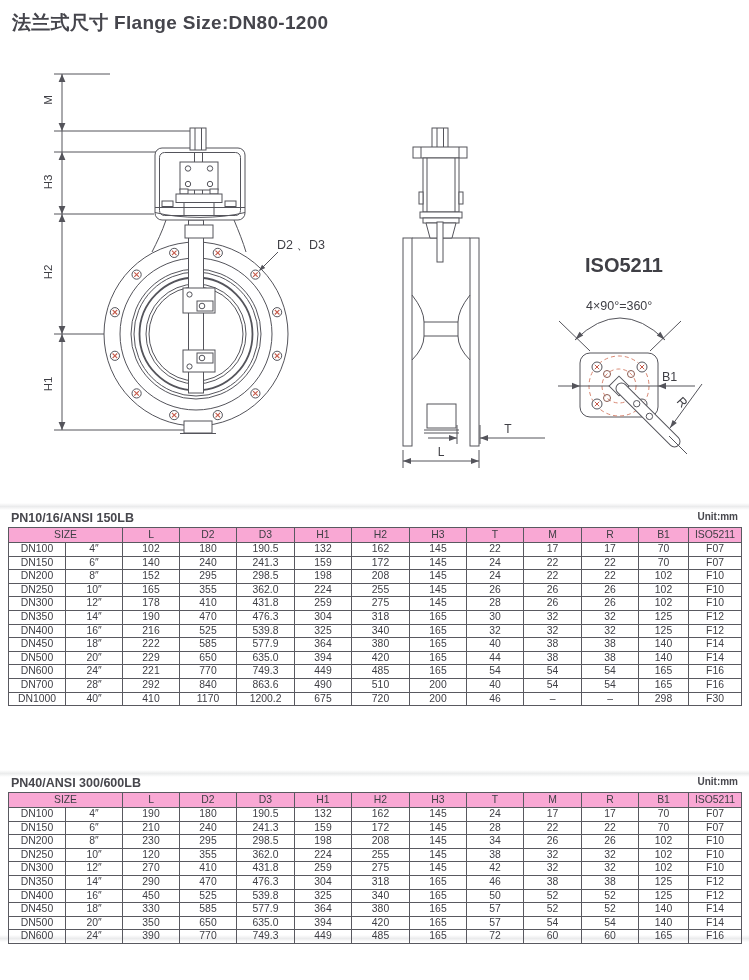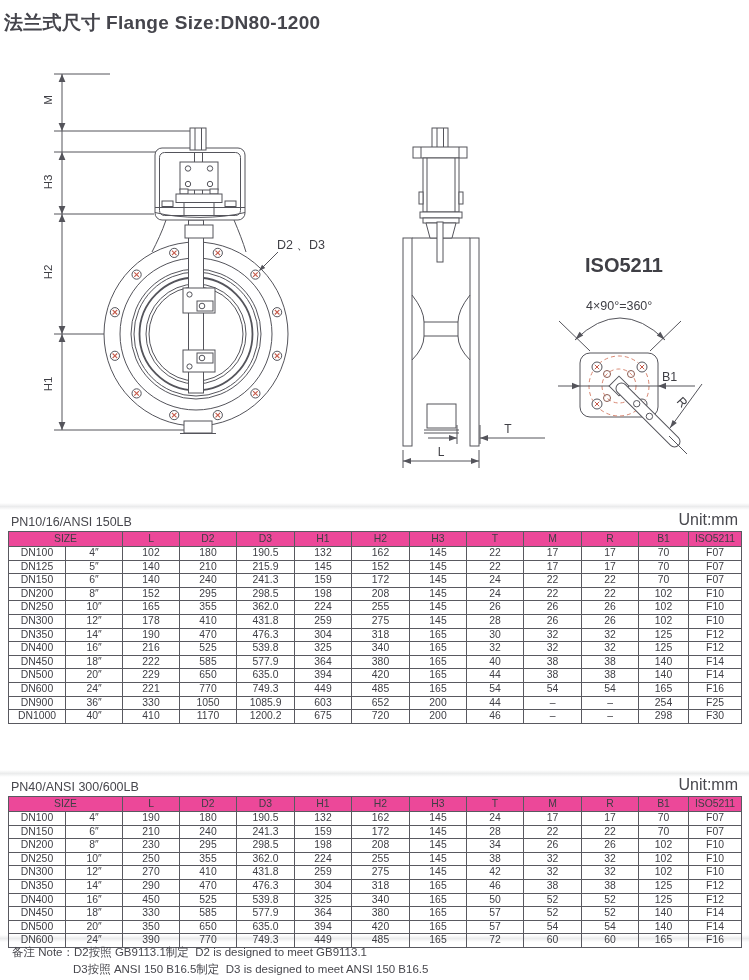--- a/index.html
+++ b/index.html
@@ -1,32 +1,32 @@
 <!DOCTYPE html>
 <html><head>
 <meta charset="utf-8">
 <style>
   html,body{margin:0;padding:0;background:#ffffff;}
   .page{position:relative;width:749px;height:980px;background:#fff;overflow:hidden;
         font-family:"Liberation Sans","DejaVu Sans",sans-serif;color:#3d3d44;}
-  .page-title{position:absolute;top:10px;left:4px;font-size:19px;font-weight:600;
+  .page-title{position:absolute;top:10px;left:12px;font-size:19px;font-weight:600;
               color:#45454c;letter-spacing:.3px;}
   .drawing-wrap{position:absolute;top:60px;left:0;width:749px;height:440px;}
   .streak{position:absolute;left:0;width:100%;height:7px;
           background:linear-gradient(to bottom,rgba(130,135,140,0),rgba(130,135,140,.16),rgba(130,135,140,0));}
   .tbl-section{position:absolute;left:8px;width:733px;}
-  .tbl-caption{display:flex;justify-content:space-between;align-items:flex-end;
-               padding:0 3px 2px 3px;}
+  .tbl-caption{display:flex;justify-content:space-between;align-items:flex-start;
+               padding:0 3px 2px 3px;font-weight:bold;}
   .tbl-title{font-size:12.5px;color:#47474d;}
-  .unit-label{font-size:16px;color:#47474d;}
+  .unit-label{font-size:10px;color:#47474d;}
   table.spec{border-collapse:collapse;table-layout:fixed;width:733px;
              font-size:10.4px;color:#3e3e44;}
   table.spec th,table.spec td{border:1px solid #595960;text-align:center;
              padding:0;height:12.6px;line-height:12.6px;overflow:hidden;white-space:nowrap;}
-  table.spec th{background:#ec4899;font-weight:normal;height:14px;line-height:14px;}
+  table.spec th{background:#f9a8d4;font-weight:normal;height:14px;line-height:14px;}
   .notes{position:absolute;left:12px;top:944px;font-size:11.5px;color:#47474d;line-height:16.5px;}
   .notes .line2{padding-left:61px;}
   svg text{fill:#3f3f45;}
 </style>
 </head>
 <body>
 
 <div class="page">
 
   <div class="page-title">法兰式尺寸 Flange Size:DN80-1200</div>
@@ -310,35 +310,20 @@
             <td>132</td>
             <td>162</td>
             <td>145</td>
             <td>22</td>
             <td>17</td>
             <td>17</td>
             <td>70</td>
             <td>F07</td>
           </tr>
           <tr>
-            <td>DN125</td>
-            <td>5″</td>
-            <td>140</td>
-            <td>210</td>
-            <td>215.9</td>
-            <td>145</td>
-            <td>152</td>
-            <td>145</td>
-            <td>22</td>
-            <td>17</td>
-            <td>17</td>
-            <td>70</td>
-            <td>F07</td>
-          </tr>
-          <tr>
             <td>DN150</td>
             <td>6″</td>
             <td>140</td>
             <td>240</td>
             <td>241.3</td>
             <td>159</td>
             <td>172</td>
             <td>145</td>
             <td>24</td>
             <td>22</td>
@@ -460,33 +445,33 @@
             <td>449</td>
             <td>485</td>
             <td>165</td>
             <td>54</td>
             <td>54</td>
             <td>54</td>
             <td>165</td>
             <td>F16</td>
           </tr>
           <tr>
-            <td>DN900</td>
-            <td>36″</td>
-            <td>330</td>
-            <td>1050</td>
-            <td>1085.9</td>
-            <td>603</td>
-            <td>652</td>
+            <td>DN700</td>
+            <td>28″</td>
+            <td>292</td>
+            <td>840</td>
+            <td>863.6</td>
+            <td>490</td>
+            <td>510</td>
             <td>200</td>
-            <td>44</td>
-            <td>–</td>
-            <td>–</td>
-            <td>254</td>
-            <td>F25</td>
+            <td>40</td>
+            <td>54</td>
+            <td>54</td>
+            <td>165</td>
+            <td>F16</td>
           </tr>
           <tr>
             <td>DN1000</td>
             <td>40″</td>
             <td>410</td>
             <td>1170</td>
             <td>1200.2</td>
             <td>675</td>
             <td>720</td>
             <td>200</td>
@@ -579,21 +564,21 @@
             <td>145</td>
             <td>34</td>
             <td>26</td>
             <td>26</td>
             <td>102</td>
             <td>F10</td>
           </tr>
           <tr>
             <td>DN250</td>
             <td>10″</td>
-            <td>250</td>
+            <td>120</td>
             <td>355</td>
             <td>362.0</td>
             <td>224</td>
             <td>255</td>
             <td>145</td>
             <td>38</td>
             <td>32</td>
             <td>32</td>
             <td>102</td>
             <td>F10</td>
@@ -686,21 +671,15 @@
             <td>60</td>
             <td>60</td>
             <td>165</td>
             <td>F16</td>
           </tr>
         </tbody>
       </table>
   </div>
 
   <div class="notes">
-    <div>
-      <span>备注 Note：</span><span>D2按照 GB9113.1制定</span>&nbsp;&nbsp;<span>D2 is designed to meet GB9113.1</span>
-    </div>
-    <div class="line2">
-      <span>D3按照 ANSI 150 B16.5制定</span>&nbsp;&nbsp;<span>D3 is designed to meet ANSI 150 B16.5</span>
-    </div>
   </div>
 
 </div>
 
 </body></html>

